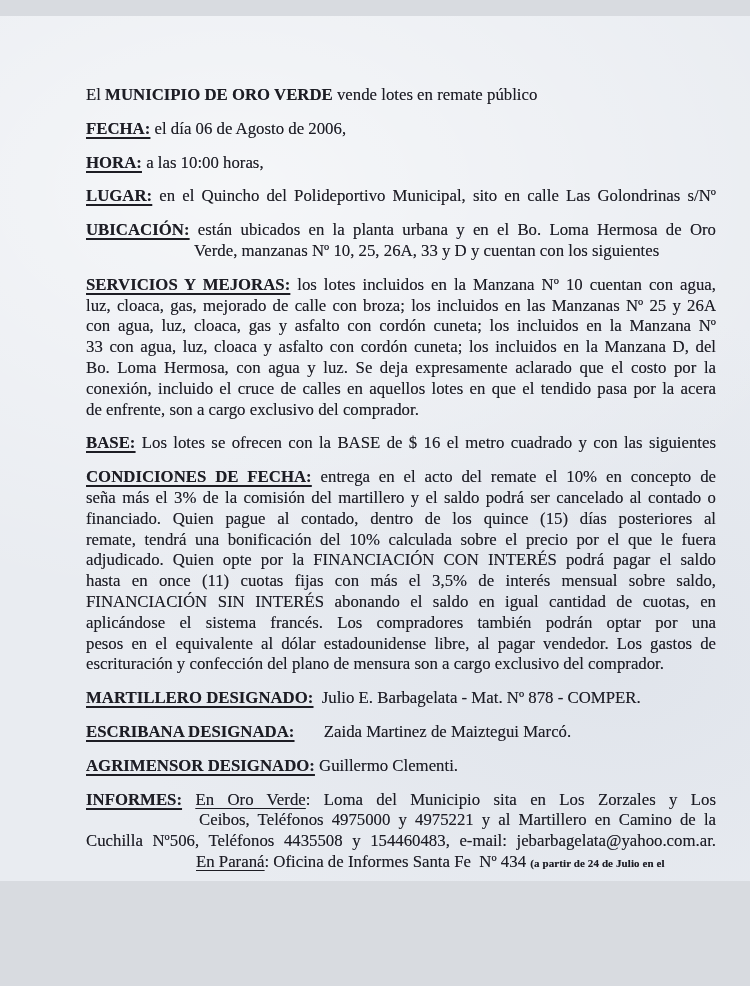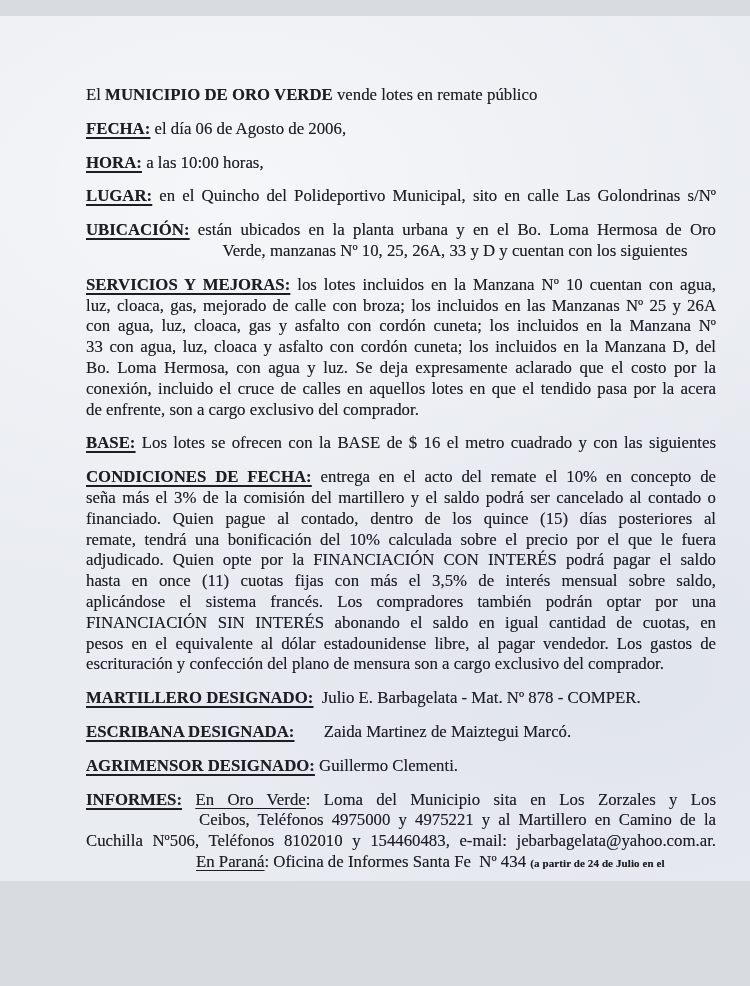--- a/index.html
+++ b/index.html
@@ -68,56 +68,56 @@
         <div class="line"><span class="seg b u">FECHA:</span><span class="seg"> el día 06 de Agosto de 2006,</span></div>
       </div>
       <div class="para">
         <div class="line"><span class="seg b u">HORA:</span><span class="seg"> a las 10:00 horas,</span></div>
       </div>
       <div class="para">
         <div class="line j"><span class="seg b u">LUGAR:</span><span class="seg"> en el Quincho del Polideportivo Municipal, sito en calle Las Golondrinas s/Nº</span></div>
       </div>
       <div class="para">
         <div class="line j"><span class="seg b u">UBICACIÓN:</span><span class="seg"> están ubicados en la planta urbana y en el Bo. Loma Hermosa de Oro</span></div>
-        <div class="line" style="padding-left: 108px; text-align: center;"><span class="seg">Verde, manzanas Nº 10, 25, 26A, 33 y D y cuentan con los siguientes</span></div>
+        <div class="line" style="padding-left: 108px;"><span class="seg">Verde, manzanas Nº 10, 25, 26A, 33 y D y cuentan con los siguientes</span></div>
       </div>
       <div class="para">
         <div class="line j"><span class="seg b u">SERVICIOS Y MEJORAS:</span><span class="seg"> los lotes incluidos en la Manzana Nº 10 cuentan con agua,</span></div>
         <div class="line j"><span class="seg">luz, cloaca, gas, mejorado de calle con broza; los incluidos en las Manzanas Nº 25 y 26A</span></div>
         <div class="line j"><span class="seg">con agua, luz, cloaca, gas y asfalto con cordón cuneta; los incluidos en la Manzana Nº</span></div>
         <div class="line j"><span class="seg">33 con agua, luz, cloaca y asfalto con cordón cuneta; los incluidos en la Manzana D, del</span></div>
         <div class="line j"><span class="seg">Bo. Loma Hermosa, con agua y luz. Se deja expresamente aclarado que el costo por la</span></div>
         <div class="line j"><span class="seg">conexión, incluido el cruce de calles en aquellos lotes en que el tendido pasa por la acera</span></div>
         <div class="line"><span class="seg">de enfrente, son a cargo exclusivo del comprador.</span></div>
       </div>
       <div class="para">
         <div class="line j"><span class="seg b u">BASE:</span><span class="seg"> Los lotes se ofrecen con la BASE de $ 16 el metro cuadrado y con las siguientes</span></div>
       </div>
       <div class="para">
         <div class="line j"><span class="seg b u">CONDICIONES DE FECHA:</span><span class="seg"> entrega en el acto del remate el 10% en concepto de</span></div>
         <div class="line j"><span class="seg">seña más el 3% de la comisión del martillero y el saldo podrá ser cancelado al contado o</span></div>
         <div class="line j"><span class="seg">financiado. Quien pague al contado, dentro de los quince (15) días posteriores al</span></div>
         <div class="line j"><span class="seg">remate, tendrá una bonificación del 10% calculada sobre el precio por el que le fuera</span></div>
         <div class="line j"><span class="seg">adjudicado. Quien opte por la FINANCIACIÓN CON INTERÉS podrá pagar el saldo</span></div>
         <div class="line j"><span class="seg">hasta en once (11) cuotas fijas con más el 3,5% de interés mensual sobre saldo,</span></div>
+        <div class="line j"><span class="seg">FINANCIACIÓN SIN INTERÉS abonando el saldo en igual cantidad de cuotas, en</span></div>
         <div class="line j"><span class="seg">aplicándose el sistema francés. Los compradores también podrán optar por una</span></div>
-        <div class="line j"><span class="seg">FINANCIACIÓN SIN INTERÉS abonando el saldo en igual cantidad de cuotas, en</span></div>
         <div class="line j"><span class="seg">pesos en el equivalente al dólar estadounidense libre, al pagar vendedor. Los gastos de</span></div>
         <div class="line"><span class="seg">escrituración y confección del plano de mensura son a cargo exclusivo del comprador.</span></div>
       </div>
       <div class="para">
         <div class="line"><span class="seg b u">MARTILLERO DESIGNADO:</span><span class="seg">&nbsp; Julio E. Barbagelata - Mat. Nº 878 - COMPER.</span></div>
       </div>
       <div class="para">
         <div class="line"><span class="seg b u">ESCRIBANA DESIGNADA:</span><span class="seg">&nbsp;&nbsp;&nbsp;&nbsp;&nbsp;&nbsp; Zaida Martinez de Maiztegui Marcó.</span></div>
       </div>
       <div class="para">
         <div class="line"><span class="seg b u">AGRIMENSOR DESIGNADO:</span><span class="seg"> Guillermo Clementi.</span></div>
       </div>
       <div class="para">
         <div class="line j"><span class="seg b u">INFORMES:</span><span class="seg"> </span><span class="seg u">En Oro Verde</span><span class="seg">: Loma del Municipio sita en Los Zorzales y Los</span></div>
         <div class="line j" style="padding-left: 113px;"><span class="seg">Ceibos, Teléfonos 4975000 y 4975221 y al Martillero en Camino de la</span></div>
-        <div class="line j"><span class="seg">Cuchilla Nº506, Teléfonos 8102010 y 154460483, e-mail: jebarbagelata@yahoo.com.ar.</span></div>
+        <div class="line j"><span class="seg">Cuchilla Nº506, Teléfonos 4435508 y 154460483, e-mail: jebarbagelata@yahoo.com.ar.</span></div>
         <div class="line" style="padding-left: 110px;"><span class="seg u">En Paraná</span><span class="seg">: Oficina de Informes Santa Fe&nbsp; Nº 434 </span><span class="seg sm">(a partir de 24 de Julio en el</span></div>
         <div class="line r"><span class="seg sm">horario de 17:30 a 20:00 horas).</span></div>
       </div>
     </div>
 </div>
 
 </body></html>

